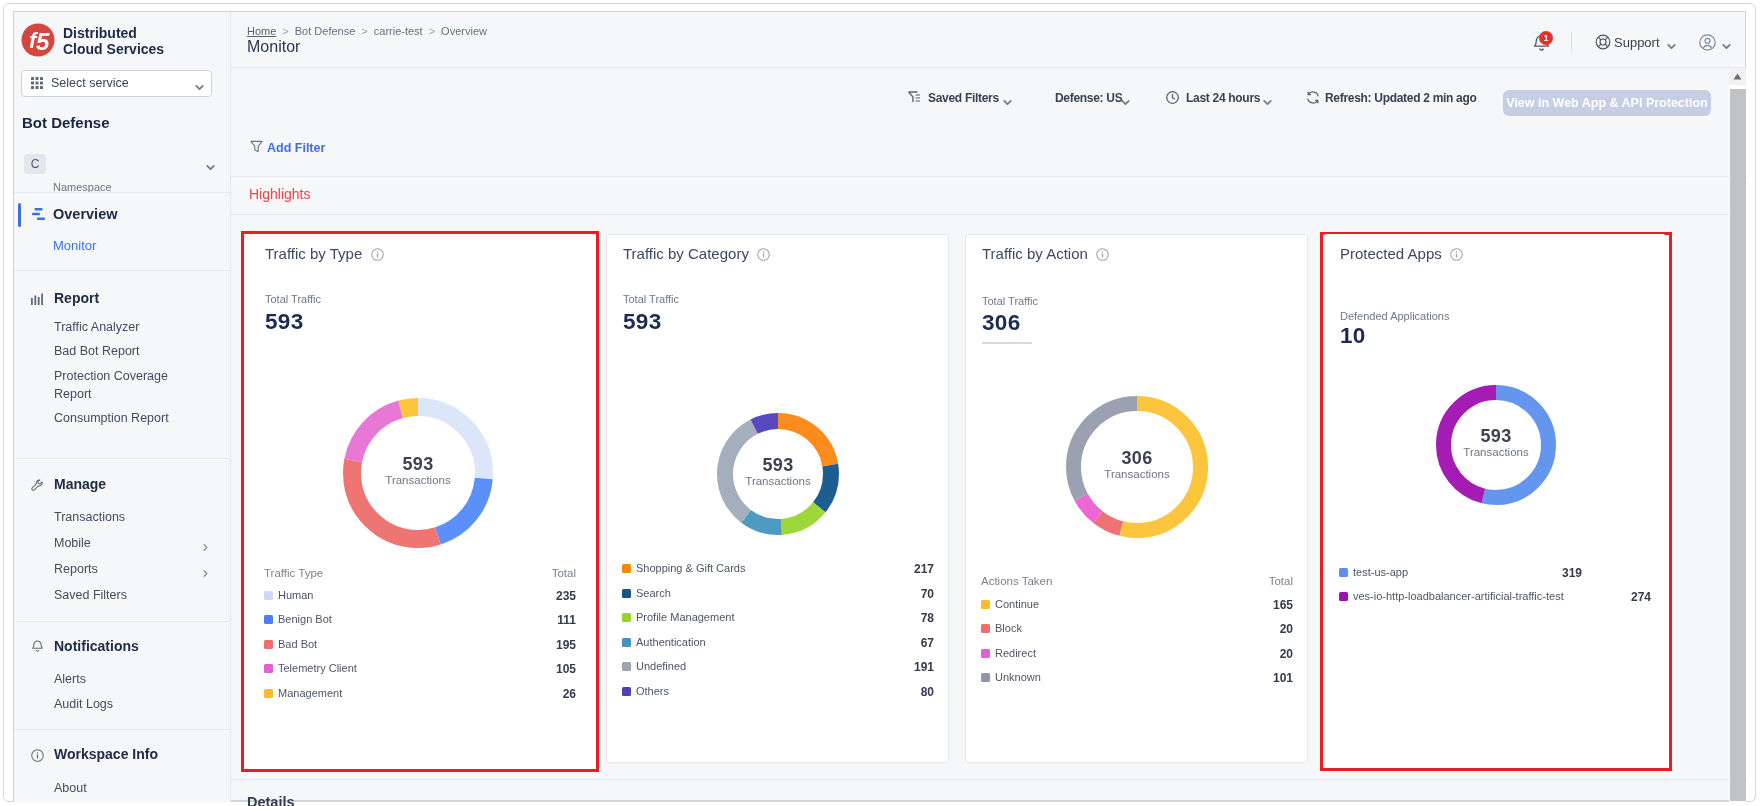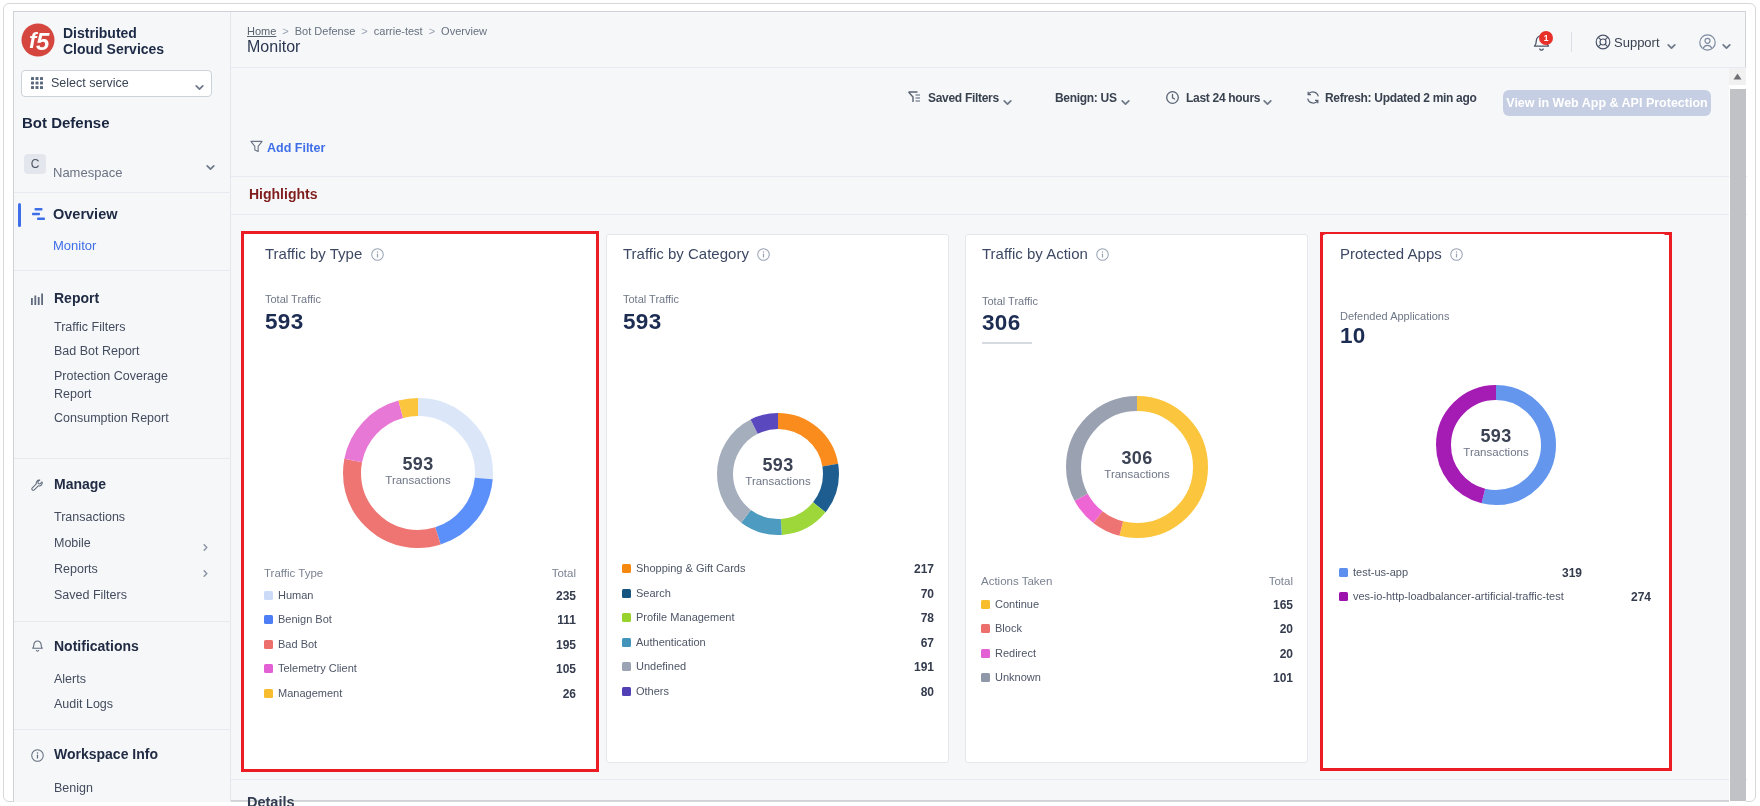--- a/index.html
+++ b/index.html
@@ -42,42 +42,42 @@
       <rect x="0.0" y="9.0" width="3" height="3" rx="0.6" fill="#5c6a80"></rect>
       <rect x="4.5" y="9.0" width="3" height="3" rx="0.6" fill="#5c6a80"></rect>
       <rect x="9.0" y="9.0" width="3" height="3" rx="0.6" fill="#5c6a80"></rect>
     </svg>
 <div class="abs" style="left:37px;top:64px;font-size:12.5px;font-weight:400;color:#3a4556">Select service</div>
 <div class="abs" style="left:180px;top:66px"><svg width="11" height="11" viewBox="0 0 10 10" style="display:inline-block;vertical-align:middle">
         <path d="M2 3.5 L5 6.5 L8 3.5" fill="none" stroke="#6f7a8a" stroke-width="1.6" stroke-linecap="round" stroke-linejoin="round"></path>
       </svg></div>
 <div class="abs" style="left:8px;top:102px;font-size:15px;font-weight:700;color:#1b2740">Bot Defense</div>
 <div class="abs" style="left:10px;top:142px;width:22px;height:20px;background:#e3e6ec;border-radius:4px;text-align:center;font-size:12px;color:#4d5565;line-height:20px">C</div>
-<div class="abs" style="left:39px;top:153px;font-size:13px;color:#6b7383">Namespace</div>
+<div class="abs" style="left:39px;top:169px;font-size:11px;color:#6b7383">Namespace</div>
 <div class="abs" style="left:191px;top:146px"><svg width="11" height="11" viewBox="0 0 10 10" style="display:inline-block;vertical-align:middle">
         <path d="M2 3.5 L5 6.5 L8 3.5" fill="none" stroke="#6f7a8a" stroke-width="1.6" stroke-linecap="round" stroke-linejoin="round"></path>
       </svg></div>
 <div class="sdiv" style="top:180px"></div>
 <div class="abs" style="left:4px;top:191px;width:3px;height:24px;background:#3f6fe8;border-radius:2px"></div>
 <svg class="abs" style="left:18px;top:196px" width="13" height="12" viewBox="0 0 13 12">
 <rect x="2.5" y="0" width="8" height="2.6" rx="0.8" fill="#3f6fe8"></rect>
 <rect x="0" y="4.7" width="8" height="2.6" rx="0.8" fill="#3f6fe8"></rect>
 <rect x="5" y="9.4" width="8" height="2.6" rx="0.8" fill="#3f6fe8"></rect>
 </svg>
 <div class="abs" style="left:39px;top:194px;font-size:14.5px;font-weight:600;color:#202c46">Overview</div>
 <div class="abs" style="left:39px;top:226px;font-size:13px;color:#3f6fe8">Monitor</div>
 <div class="sdiv" style="top:258px"></div>
 <svg class="abs" style="left:17px;top:281px" width="12" height="12" viewBox="0 0 12 12">
 <rect x="0" y="5" width="1.8" height="7" fill="#5f6b7d"></rect>
       <rect x="3.4" y="2.5" width="1.8" height="9.5" fill="#5f6b7d"></rect>
       <rect x="6.8" y="4" width="1.8" height="8" fill="#5f6b7d"></rect>
       <rect x="10.2" y="0.5" width="1.8" height="11.5" fill="#5f6b7d"></rect>
 </svg>
 <div class="navsec" style="left:40px;top:278px">Report</div>
-<div class="navsub" style="left:40px;top:308px">Traffic Filters</div>
+<div class="navsub" style="left:40px;top:308px">Traffic Analyzer</div>
 <div class="navsub" style="left:40px;top:332px">Bad Bot Report</div>
 <div class="navsub" style="left:40px;top:356px;line-height:17.5px">Protection Coverage<br>Report</div>
 <div class="navsub" style="left:40px;top:399px">Consumption Report</div>
 <div class="sdiv" style="top:446px"></div>
 <svg class="abs" style="left:17px;top:467px" width="12" height="12" viewBox="0 0 14 14">
 <path d="M9.7 1.2 a3.6 3.6 0 0 0 -3.5 4.5 L1.5 10.4 a1.6 1.6 0 0 0 2.3 2.3 L8.5 8 a3.6 3.6 0 0 0 4.4 -4.6 L10.6 5.7 L8.4 5.3 L8 3.1 L10.3 1.3 Z" fill="none" stroke="#5f6b7d" stroke-width="1.2" stroke-linejoin="round"></path>
 </svg>
 <div class="navsec" style="left:40px;top:464px">Manage</div>
 <div class="navsub" style="left:40px;top:498px">Transactions</div>
 <div class="navsub" style="left:40px;top:524px">Mobile</div>
@@ -97,21 +97,21 @@
 <div class="navsec" style="left:40px;top:626px">Notifications</div>
 <div class="navsub" style="left:40px;top:660px">Alerts</div>
 <div class="navsub" style="left:40px;top:685px">Audit Logs</div>
 <div class="sdiv" style="top:717px"></div>
 <div class="abs" style="left:17px;top:734px"><svg width="13" height="13" viewBox="0 0 14 14" style="display:inline-block;vertical-align:-2px">
         <circle cx="7" cy="7" r="6.2" fill="none" stroke="#5f6b7d" stroke-width="1.1"></circle>
         <circle cx="7" cy="4.2" r="0.8" fill="#5f6b7d"></circle>
         <rect x="6.35" y="6" width="1.3" height="4.2" rx="0.6" fill="#5f6b7d"></rect>
       </svg></div>
 <div class="navsec" style="left:40px;top:734px">Workspace Info</div>
-<div class="navsub" style="left:40px;top:769px">Benign</div>
+<div class="navsub" style="left:40px;top:769px">About</div>
 <div class="abs" style="left:233px;top:13px;font-size:11px;color:#66707f"><span style="text-decoration:underline;color:#59636f">Home</span><span style="color:#98a2b3;font-size:11px;padding:0 6px">&gt;</span>Bot Defense<span style="color:#98a2b3;font-size:11px;padding:0 6px">&gt;</span>carrie-test<span style="color:#98a2b3;font-size:11px;padding:0 6px">&gt;</span>Overview</div>
 <div class="abs" style="left:233px;top:26px;font-size:16px;font-weight:400;color:#2b3750">Monitor</div>
 <div class="hdiv" style="left:217px;width:1516px;top:55px"></div>
 <svg class="abs" style="left:1518px;top:22px" width="19" height="19" viewBox="0 0 19 19">
 <path d="M9.5 1.6 a5.2 5.2 0 0 0 -5.2 5.2 c0 3.8 -1.8 5.3 -1.8 5.3 h14 s-1.8 -1.5 -1.8 -5.3 A5.2 5.2 0 0 0 9.5 1.6 Z" fill="none" stroke="#4a5468" stroke-width="1.3" stroke-linejoin="round"></path>
 <path d="M7.8 15 a1.8 1.8 0 0 0 3.4 0" fill="none" stroke="#4a5468" stroke-width="1.3" stroke-linecap="round"></path>
 </svg>
 <div class="abs" style="left:1525px;top:19px;width:14px;height:14px;background:#e8302a;border-radius:50%;color:#fff;font-size:8.5px;text-align:center;line-height:14px;font-weight:700">1</div>
 <div class="abs" style="left:1557px;top:20px;width:1px;height:20px;background:#dadee5"></div>
 <svg class="abs" style="left:1581px;top:22px" width="16" height="16" viewBox="0 0 16 16">
@@ -132,21 +132,21 @@
         <path d="M2 3.5 L5 6.5 L8 3.5" fill="none" stroke="#6f7a8a" stroke-width="1.6" stroke-linecap="round" stroke-linejoin="round"></path>
       </svg></div>
 <svg class="abs" style="left:894px;top:79px" width="13" height="12" viewBox="0 0 13 12">
 <path d="M0.5 1 L5 6 L5 11 M0.5 1 L9.5 1" fill="none" stroke="#5a6475" stroke-width="1.4"></path>
 <path d="M7.5 4 H12 M7.5 7 H12 M7.5 10 H12" stroke="#8b94a4" stroke-width="1.3"></path>
 </svg>
 <div class="tbitem" style="left:914px;top:79px">Saved Filters</div>
 <div class="abs" style="left:988px;top:81px"><svg width="11" height="11" viewBox="0 0 10 10" style="display:inline-block;vertical-align:middle">
         <path d="M2 3.5 L5 6.5 L8 3.5" fill="none" stroke="#6f7a8a" stroke-width="1.6" stroke-linecap="round" stroke-linejoin="round"></path>
       </svg></div>
-<div class="tbitem" style="left:1041px;top:79px">Benign: US</div>
+<div class="tbitem" style="left:1041px;top:79px">Defense: US</div>
 <div class="abs" style="left:1106px;top:81px"><svg width="11" height="11" viewBox="0 0 10 10" style="display:inline-block;vertical-align:middle">
         <path d="M2 3.5 L5 6.5 L8 3.5" fill="none" stroke="#6f7a8a" stroke-width="1.6" stroke-linecap="round" stroke-linejoin="round"></path>
       </svg></div>
 <svg class="abs" style="left:1152px;top:79px" width="13" height="13" viewBox="0 0 13 13">
 <circle cx="6.5" cy="6.5" r="5.8" fill="none" stroke="#5a6475" stroke-width="1.3"></circle>
 <path d="M6.5 3.4 V6.8 L8.6 8" fill="none" stroke="#5a6475" stroke-width="1.3" stroke-linecap="round"></path>
 </svg>
 <div class="tbitem" style="left:1172px;top:79px">Last 24 hours</div>
 <div class="abs" style="left:1248px;top:81px"><svg width="11" height="11" viewBox="0 0 10 10" style="display:inline-block;vertical-align:middle">
         <path d="M2 3.5 L5 6.5 L8 3.5" fill="none" stroke="#6f7a8a" stroke-width="1.6" stroke-linecap="round" stroke-linejoin="round"></path>
@@ -157,21 +157,21 @@
 <path d="M1.7 7.7 A5.6 5.6 0 0 0 11.8 9.6" fill="none" stroke="#5a6475" stroke-width="1.3"></path>
 <path d="M11.8 12.2 V9.4 H9" fill="none" stroke="#5a6475" stroke-width="1.3"></path>
 </svg>
 <div class="tbitem" style="left:1311px;top:79px">Refresh: Updated 2 min ago</div>
 <div class="abs" style="left:1489px;top:78px;width:208px;height:26px;background:#c5cee2;border-radius:6px;color:#fff;font-size:12.5px;font-weight:600;text-align:center;line-height:26px">View in Web App &amp; API Protection</div>
 <svg class="abs" style="left:236px;top:128px" width="13" height="13" viewBox="0 0 14 14">
 <path d="M1 1.5 H13 L8.8 6.8 V12.5 L5.2 10.8 V6.8 Z" fill="none" stroke="#6b7586" stroke-width="1.2" stroke-linejoin="round"></path>
 </svg>
 <div class="abs" style="left:253px;top:129px;font-size:12.5px;font-weight:700;color:#3f6fe8">Add Filter</div>
 <div class="hdiv" style="left:217px;width:1516px;top:164px"></div>
-<div class="abs" style="left:235px;top:174px;font-size:14px;font-weight:700;color:#7f1d1d">Highlights</div>
+<div class="abs" style="left:235px;top:174px;font-size:14px;font-weight:400;color:#ef4444">Highlights</div>
 <div class="hdiv" style="left:217px;width:1516px;top:202px"></div>
 <div class="red" style="left:227px;top:219px;width:358px;height:541px"></div>
 <div class="red" style="left:1306px;top:220px;width:352px;height:539px"></div>
 <div class="card" style="left:234px;border-color:#fff"></div>
 <div class="ctitle" style="left:251px;top:233px">Traffic by Type &nbsp;<svg width="13" height="13" viewBox="0 0 14 14" style="display:inline-block;vertical-align:-2px">
         <circle cx="7" cy="7" r="6.2" fill="none" stroke="#98a2b3" stroke-width="1.1"></circle>
         <circle cx="7" cy="4.2" r="0.8" fill="#98a2b3"></circle>
         <rect x="6.35" y="6" width="1.3" height="4.2" rx="0.6" fill="#98a2b3"></rect>
       </svg></div>
 <div class="card" style="left:592px"></div>

